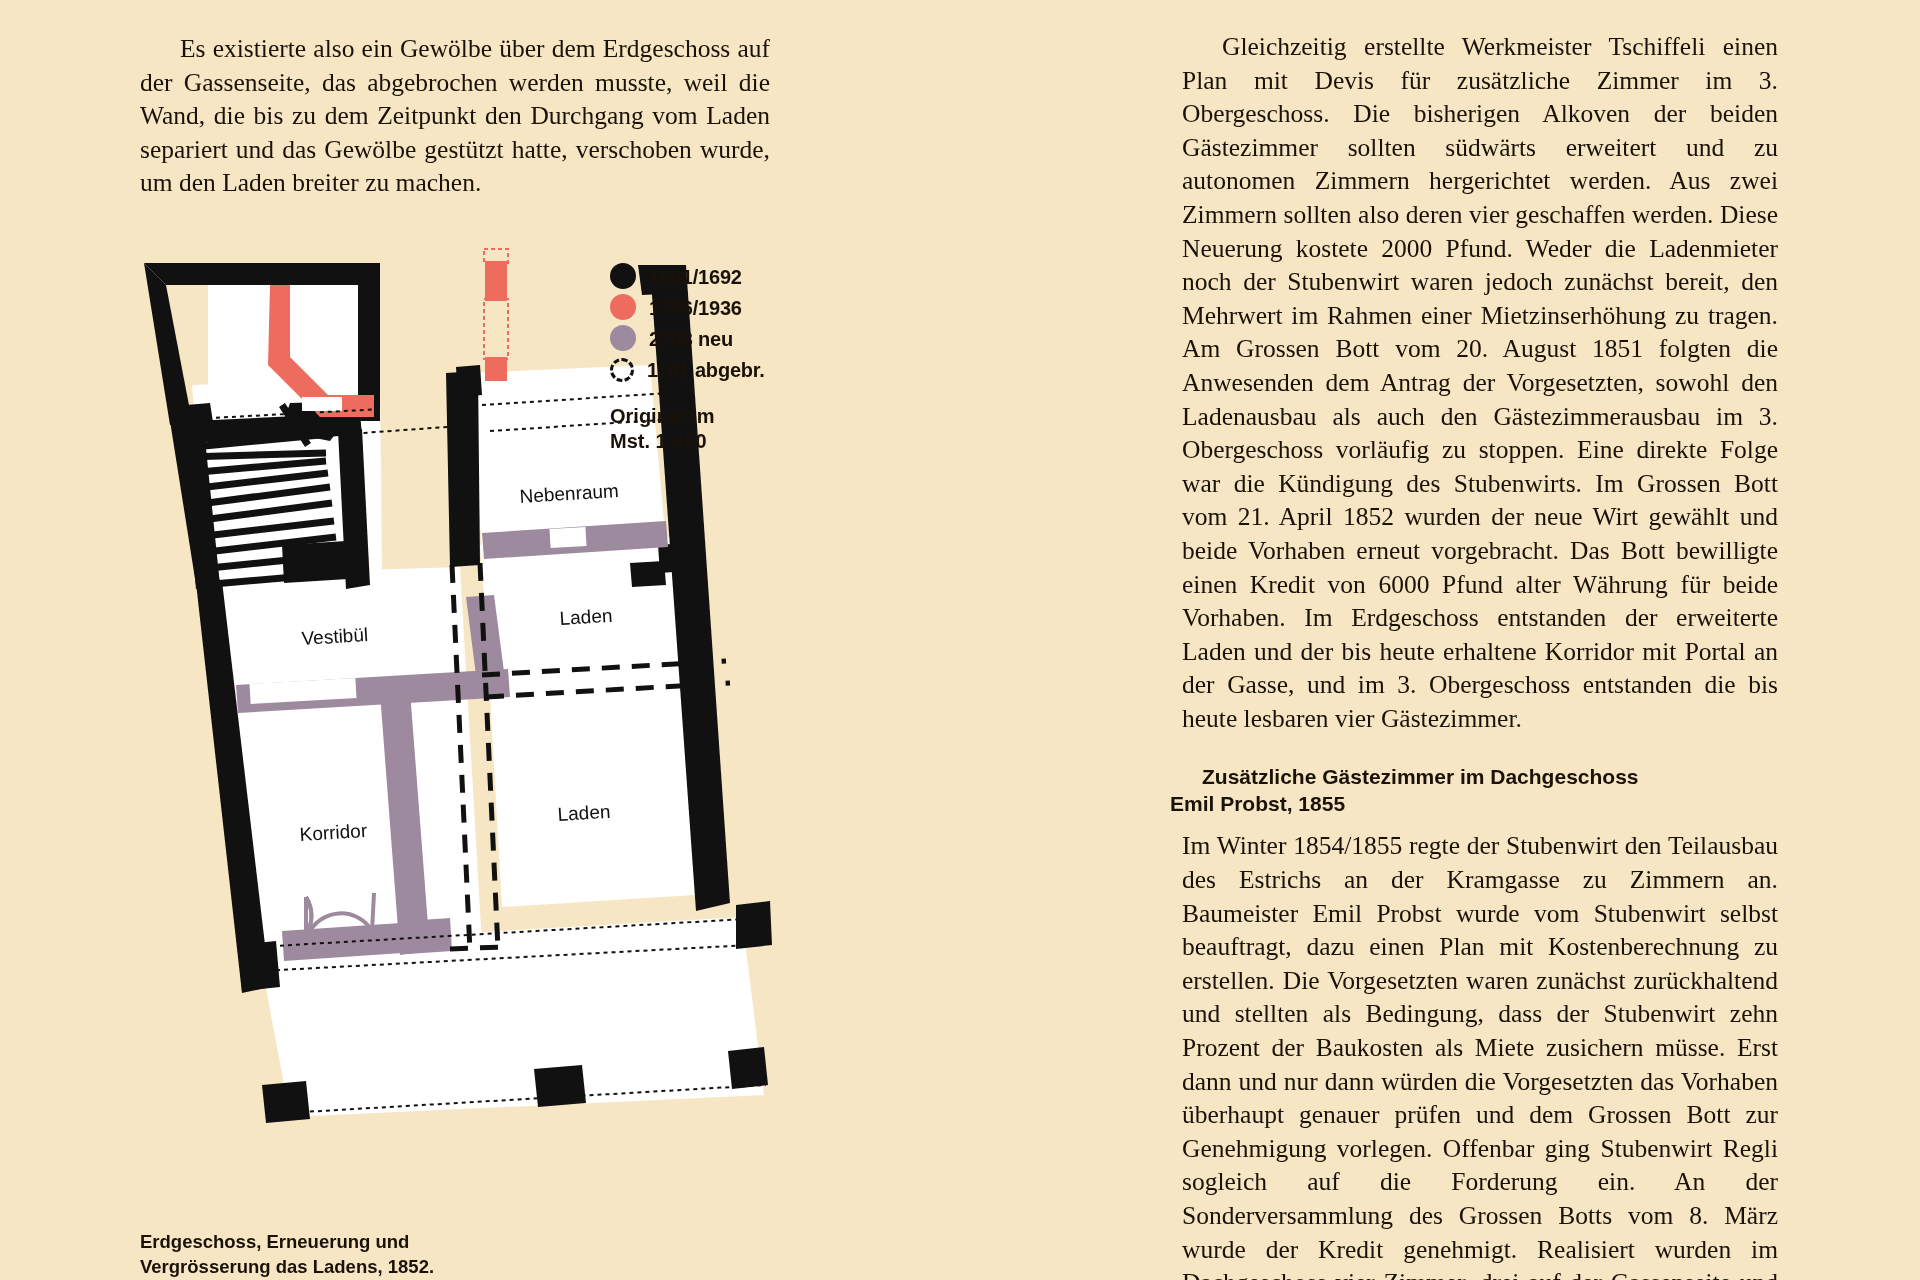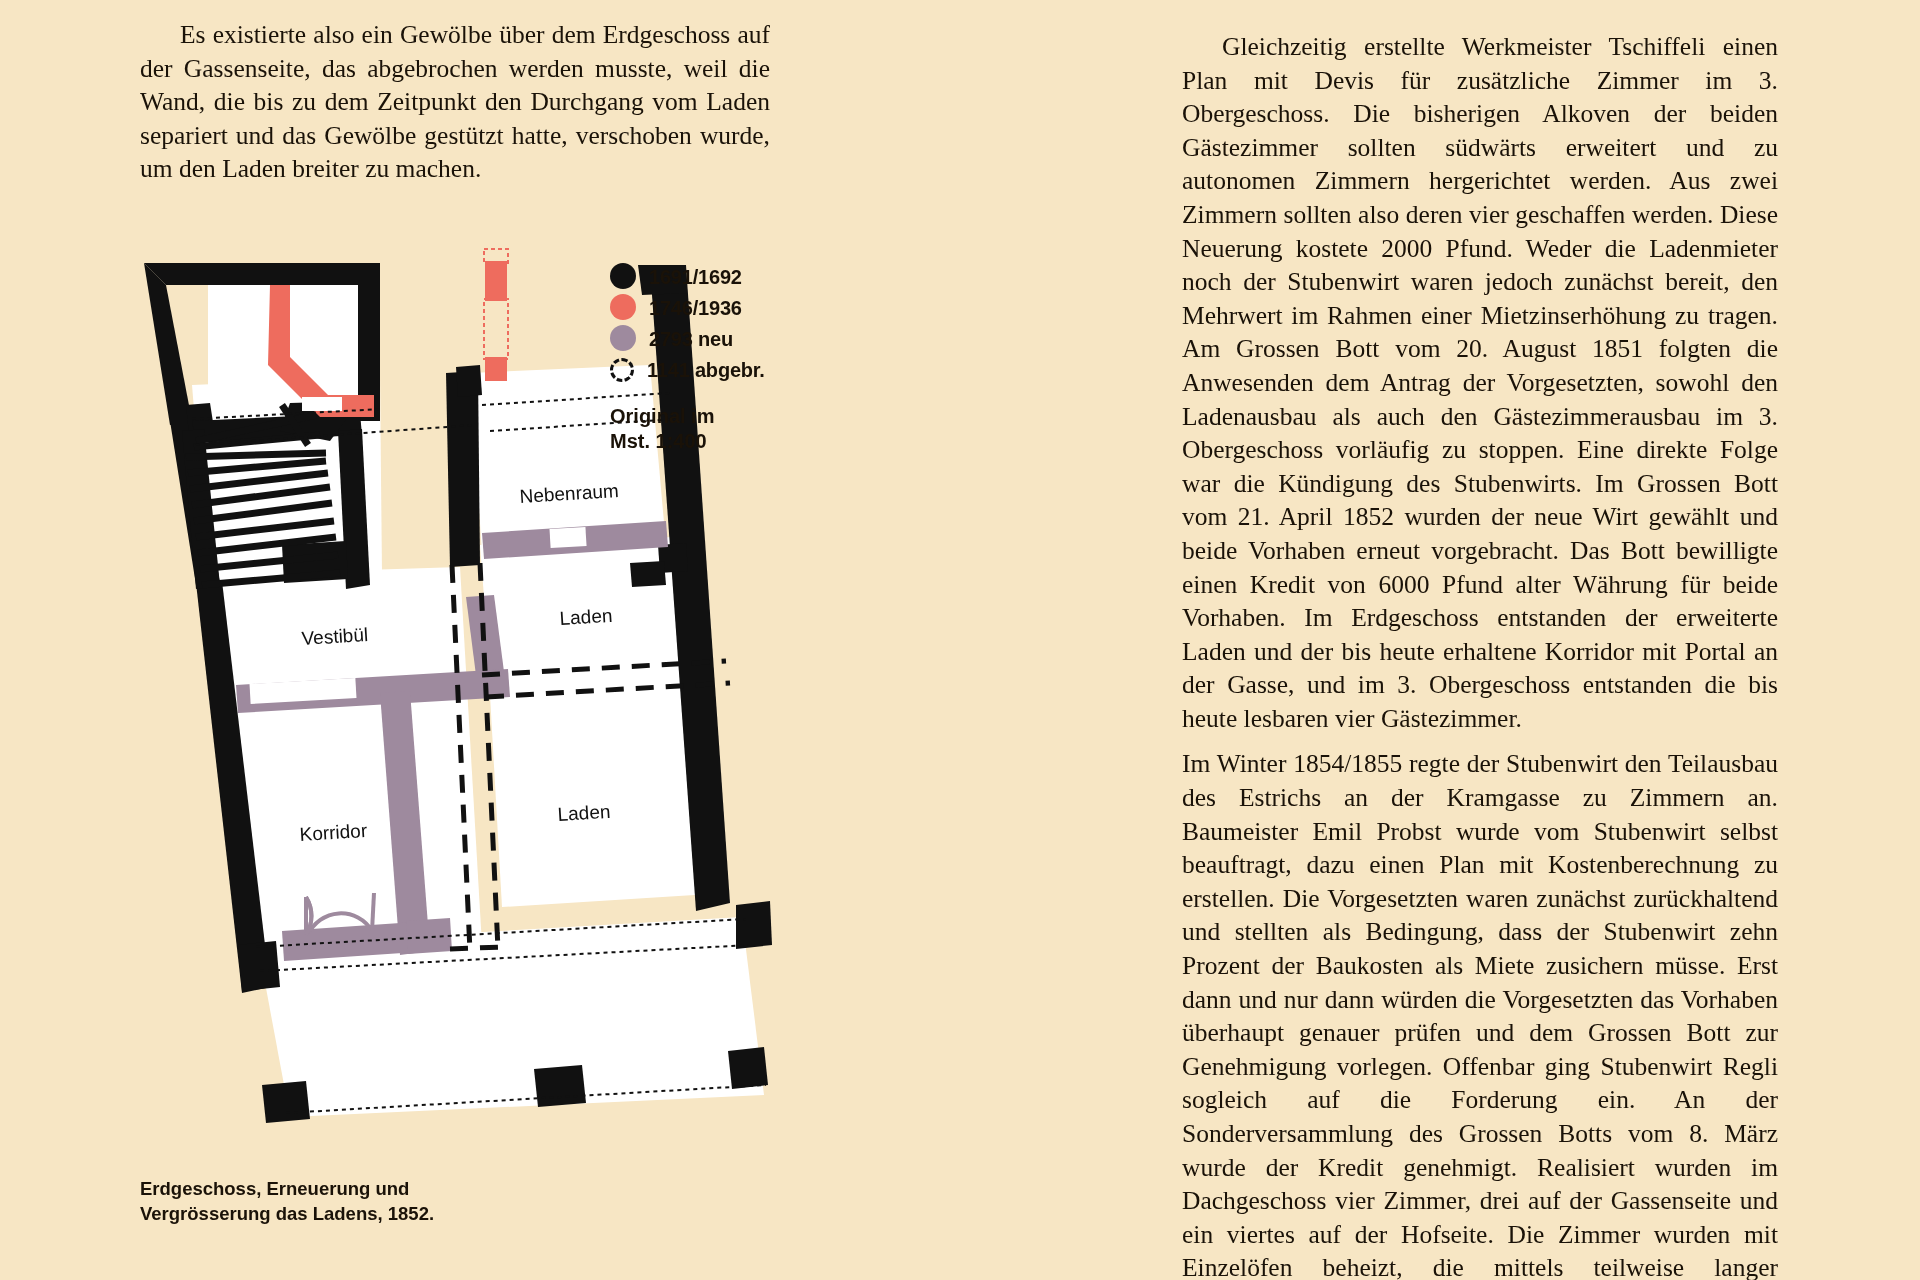--- a/index.html
+++ b/index.html
@@ -8,21 +8,21 @@
     background:#F7E6C4;
     font-family:"Liberation Serif", serif;
     overflow:hidden;
     position:relative;
   }
   .page{position:absolute;inset:0;}
 
   
   #left-column{
     position:absolute;
-    left:140px; top:18px; width:630px;
+    left:140px; top:32px; width:630px;
   }
   #intro-paragraph{
     font-family:"Liberation Serif", serif;
     font-size:25.5px;
     line-height:33.5px;
     color:#1a1208;
     text-align:justify;
     text-indent:40px;
     margin:0;
     hyphens:none;
@@ -63,21 +63,21 @@
   #legend-scale{
     margin-top:22px;
     font-size:20px;line-height:25px;
     font-family:"Liberation Sans", sans-serif;
     font-weight:bold;white-space:pre-line;
   }
 
   
   #figure-caption{
     position:absolute;
-    left:140px; top:1176px;
+    left:140px; top:1229px;
     width:420px;
     font-family:"Liberation Sans", sans-serif;
     font-weight:bold;
     font-size:18.5px;
     line-height:25px;
     color:#1a1208;
     white-space:pre-line;
   }
 
   
@@ -274,16 +274,18 @@
     </div>
     <div id="legend-scale">Original im
 Mst. 1:400</div>
   </div>
 
   <div id="figure-caption">Erdgeschoss, Erneuerung und
 Vergrösserung das Ladens, 1852.</div>
 
   <div id="right-column">
     <p class="body-paragraph">Gleichzeitig erstellte Werkmeister Tschiffeli einen Plan mit Devis für zusätzliche Zimmer im 3. Obergeschoss. Die bisherigen Alkoven der beiden Gästezimmer sollten südwärts erweitert und zu autonomen Zimmern hergerichtet werden. Aus zwei Zimmern sollten also deren vier geschaffen werden. Diese Neuerung kostete 2000 Pfund. Weder die Ladenmieter noch der Stubenwirt waren jedoch zunächst bereit, den Mehrwert im Rahmen einer Mietzinserhöhung zu tragen. Am Grossen Bott vom 20. August 1851 folgten die Anwesenden dem Antrag der Vorgesetzten, sowohl den Ladenausbau als auch den Gästezimmerausbau im 3. Obergeschoss vorläufig zu stoppen. Eine direkte Folge war die Kündigung des Stubenwirts. Im Grossen Bott vom 21. April 1852 wurden der neue Wirt gewählt und beide Vorhaben erneut vorgebracht. Das Bott bewilligte einen Kredit von 6000 Pfund alter Währung für beide Vorhaben. Im Erdgeschoss entstanden der erweiterte Laden und der bis heute erhaltene Korridor mit Portal an der Gasse, und im 3. Obergeschoss entstanden die bis heute lesbaren vier Gästezimmer.</p>
+    <div id="subheading">Zusätzliche Gästezimmer im Dachgeschoss
+Emil Probst, 1855</div>
     <p class="body-paragraph" id="paragraph-dachgeschoss">Im Winter 1854/1855 regte der Stubenwirt den Teilausbau des Estrichs an der Kramgasse zu Zimmern an. Baumeister Emil Probst wurde vom Stubenwirt selbst beauftragt, dazu einen Plan mit Kostenberechnung zu erstellen. Die Vorgesetzten waren zunächst zurückhaltend und stellten als Bedingung, dass der Stubenwirt zehn Prozent der Baukosten als Miete zusichern müsse. Erst dann und nur dann würden die Vorgesetzten das Vorhaben überhaupt genauer prüfen und dem Grossen Bott zur Genehmigung vorlegen. Offenbar ging Stubenwirt Regli sogleich auf die Forderung ein. An der Sonderversammlung des Grossen Botts vom 8. März wurde der Kredit genehmigt. Realisiert wurden im Dachgeschoss vier Zimmer, drei auf der Gassenseite und ein viertes auf der Hofseite. Die Zimmer wurden mit Einzelöfen beheizt, die mittels teilweise langer Rauchrohre an die bestehenden Kamine angeschlossen waren. Auch in den folgenden Jahren blieb die Einquartierung der Gäste für den Wirt ein Problem, so beantragte er bereits zwei Jahre später – 1857 – eine mobile Trennwand im Zunftsaal, um auch hier bei Bedarf Gäste einzuquartieren. Trotz dem positiven Vortrag der Vorgesetzten erlitt die Vorlage am Grossen Bott vom 22. April 1857 mit 34 gegen 15 Stimmen Schiffbruch.</p>
   </div>
 
 </div>
 
 </body></html>

